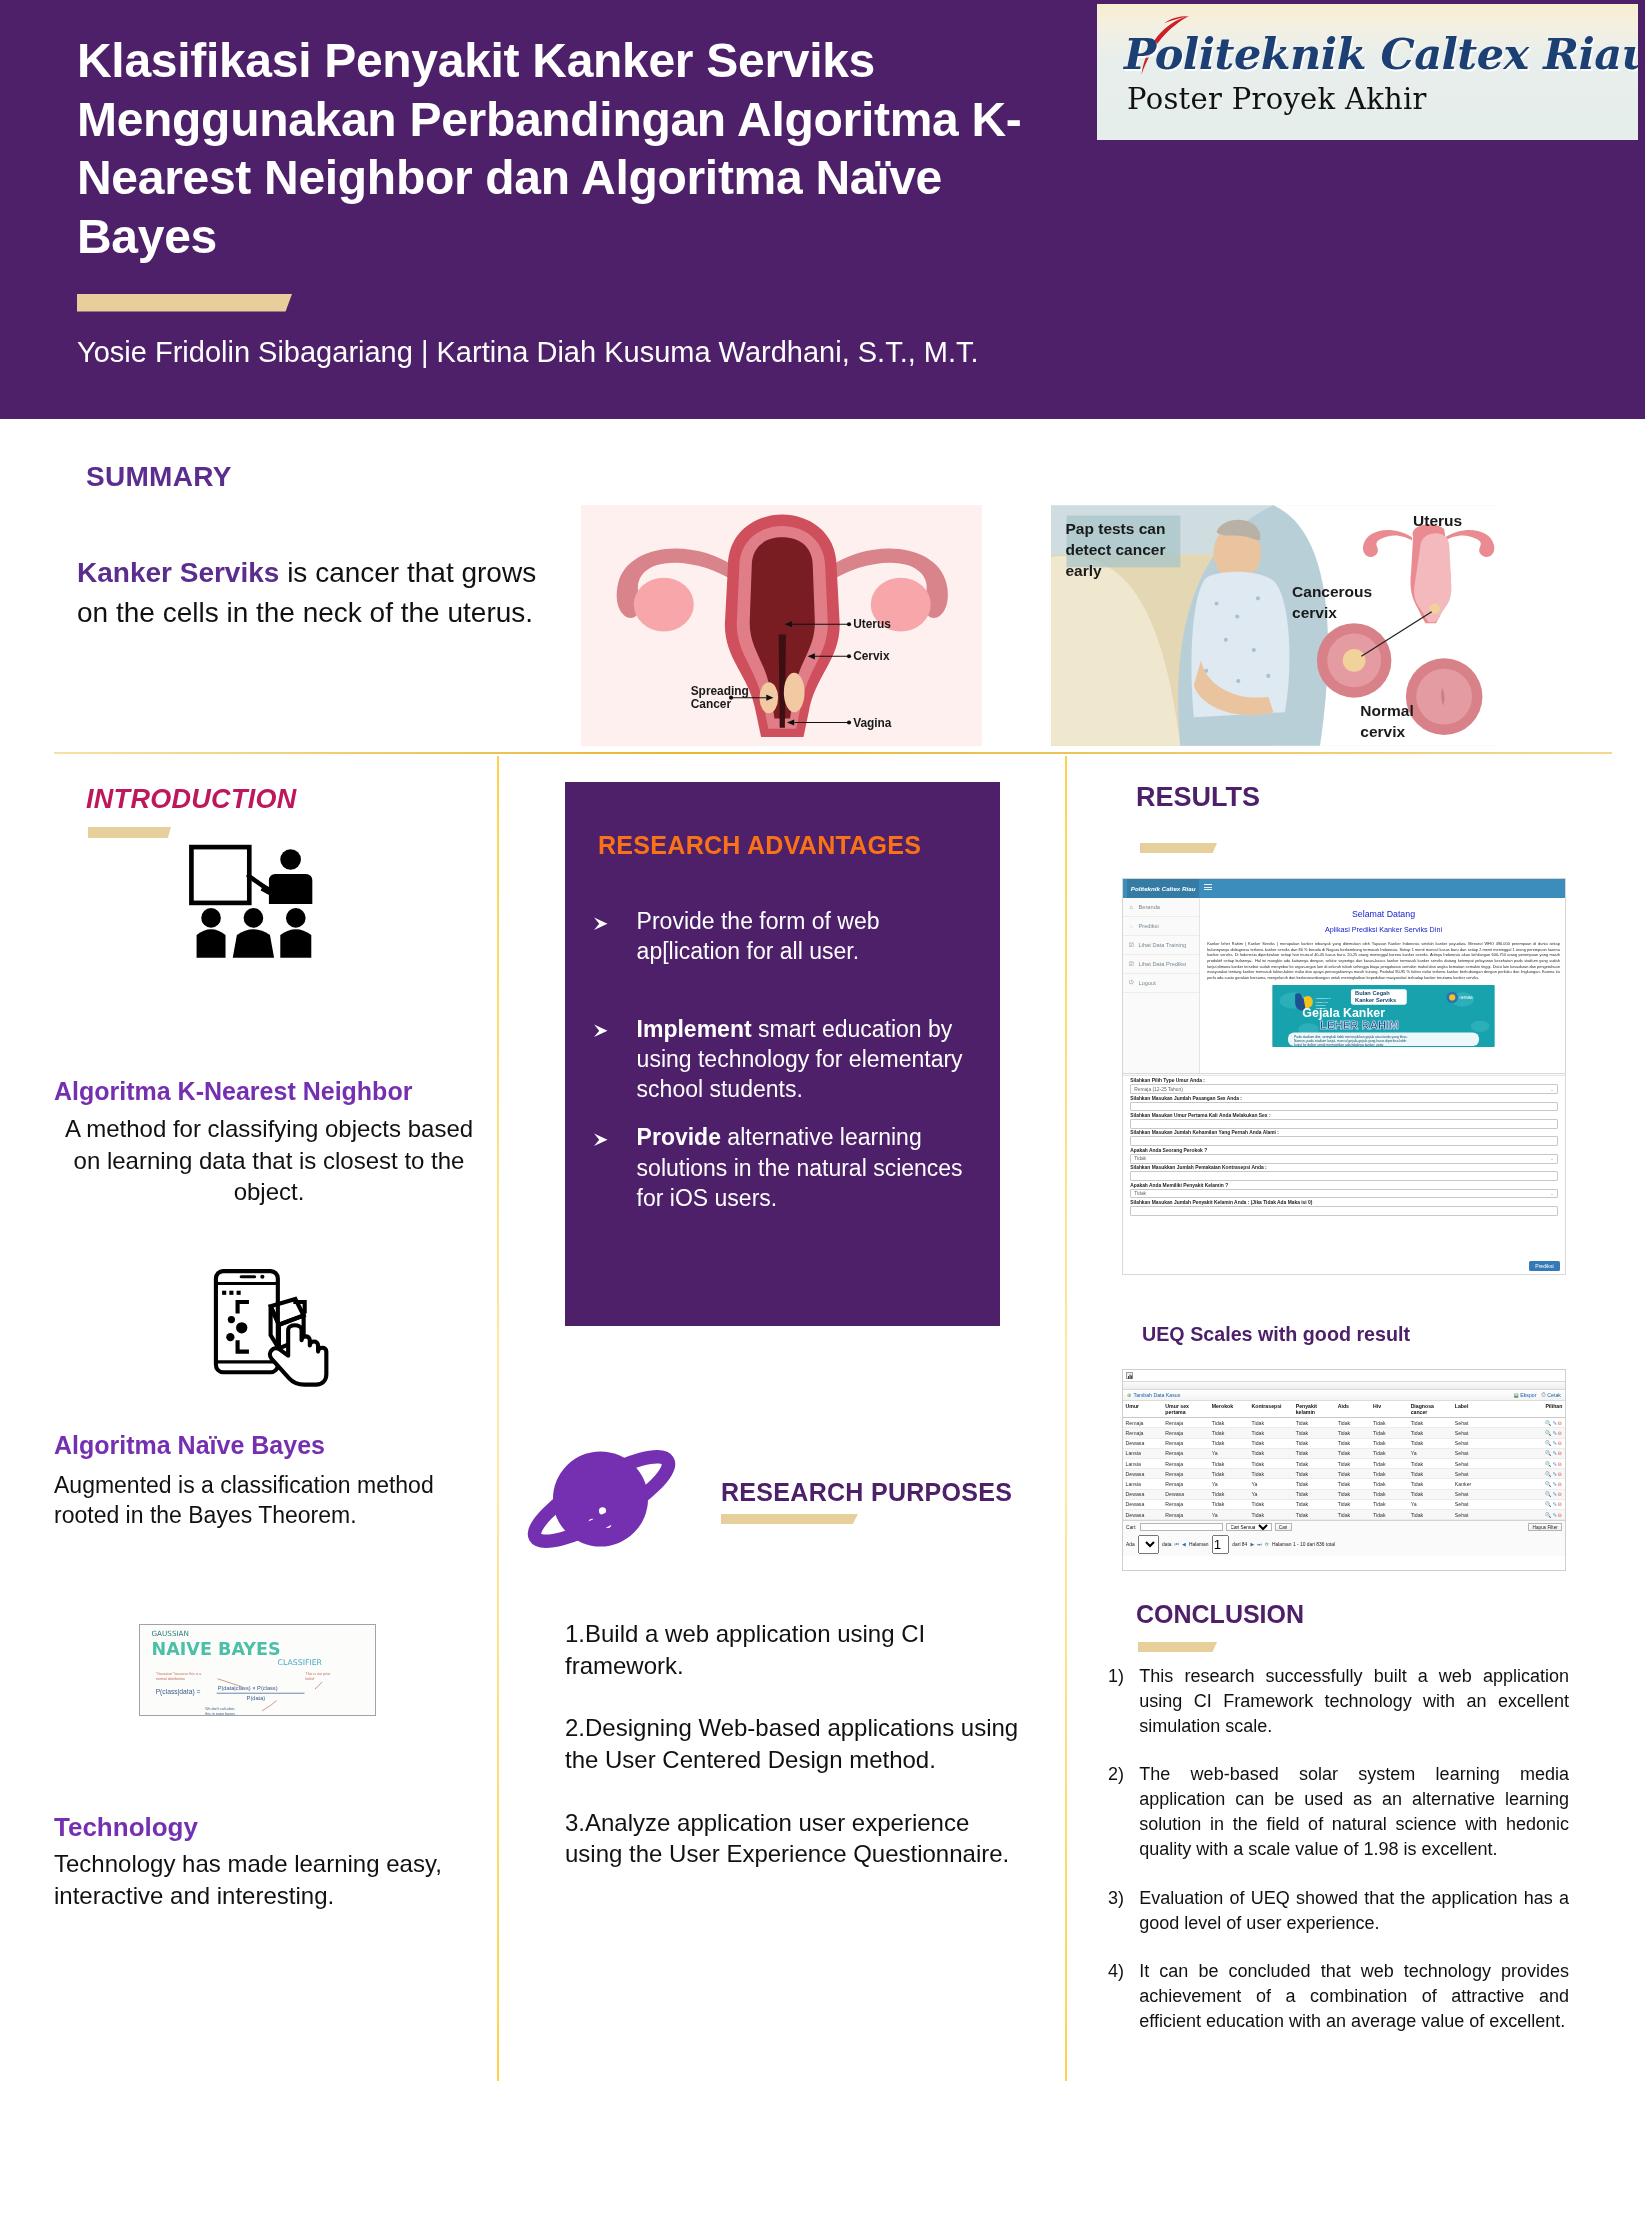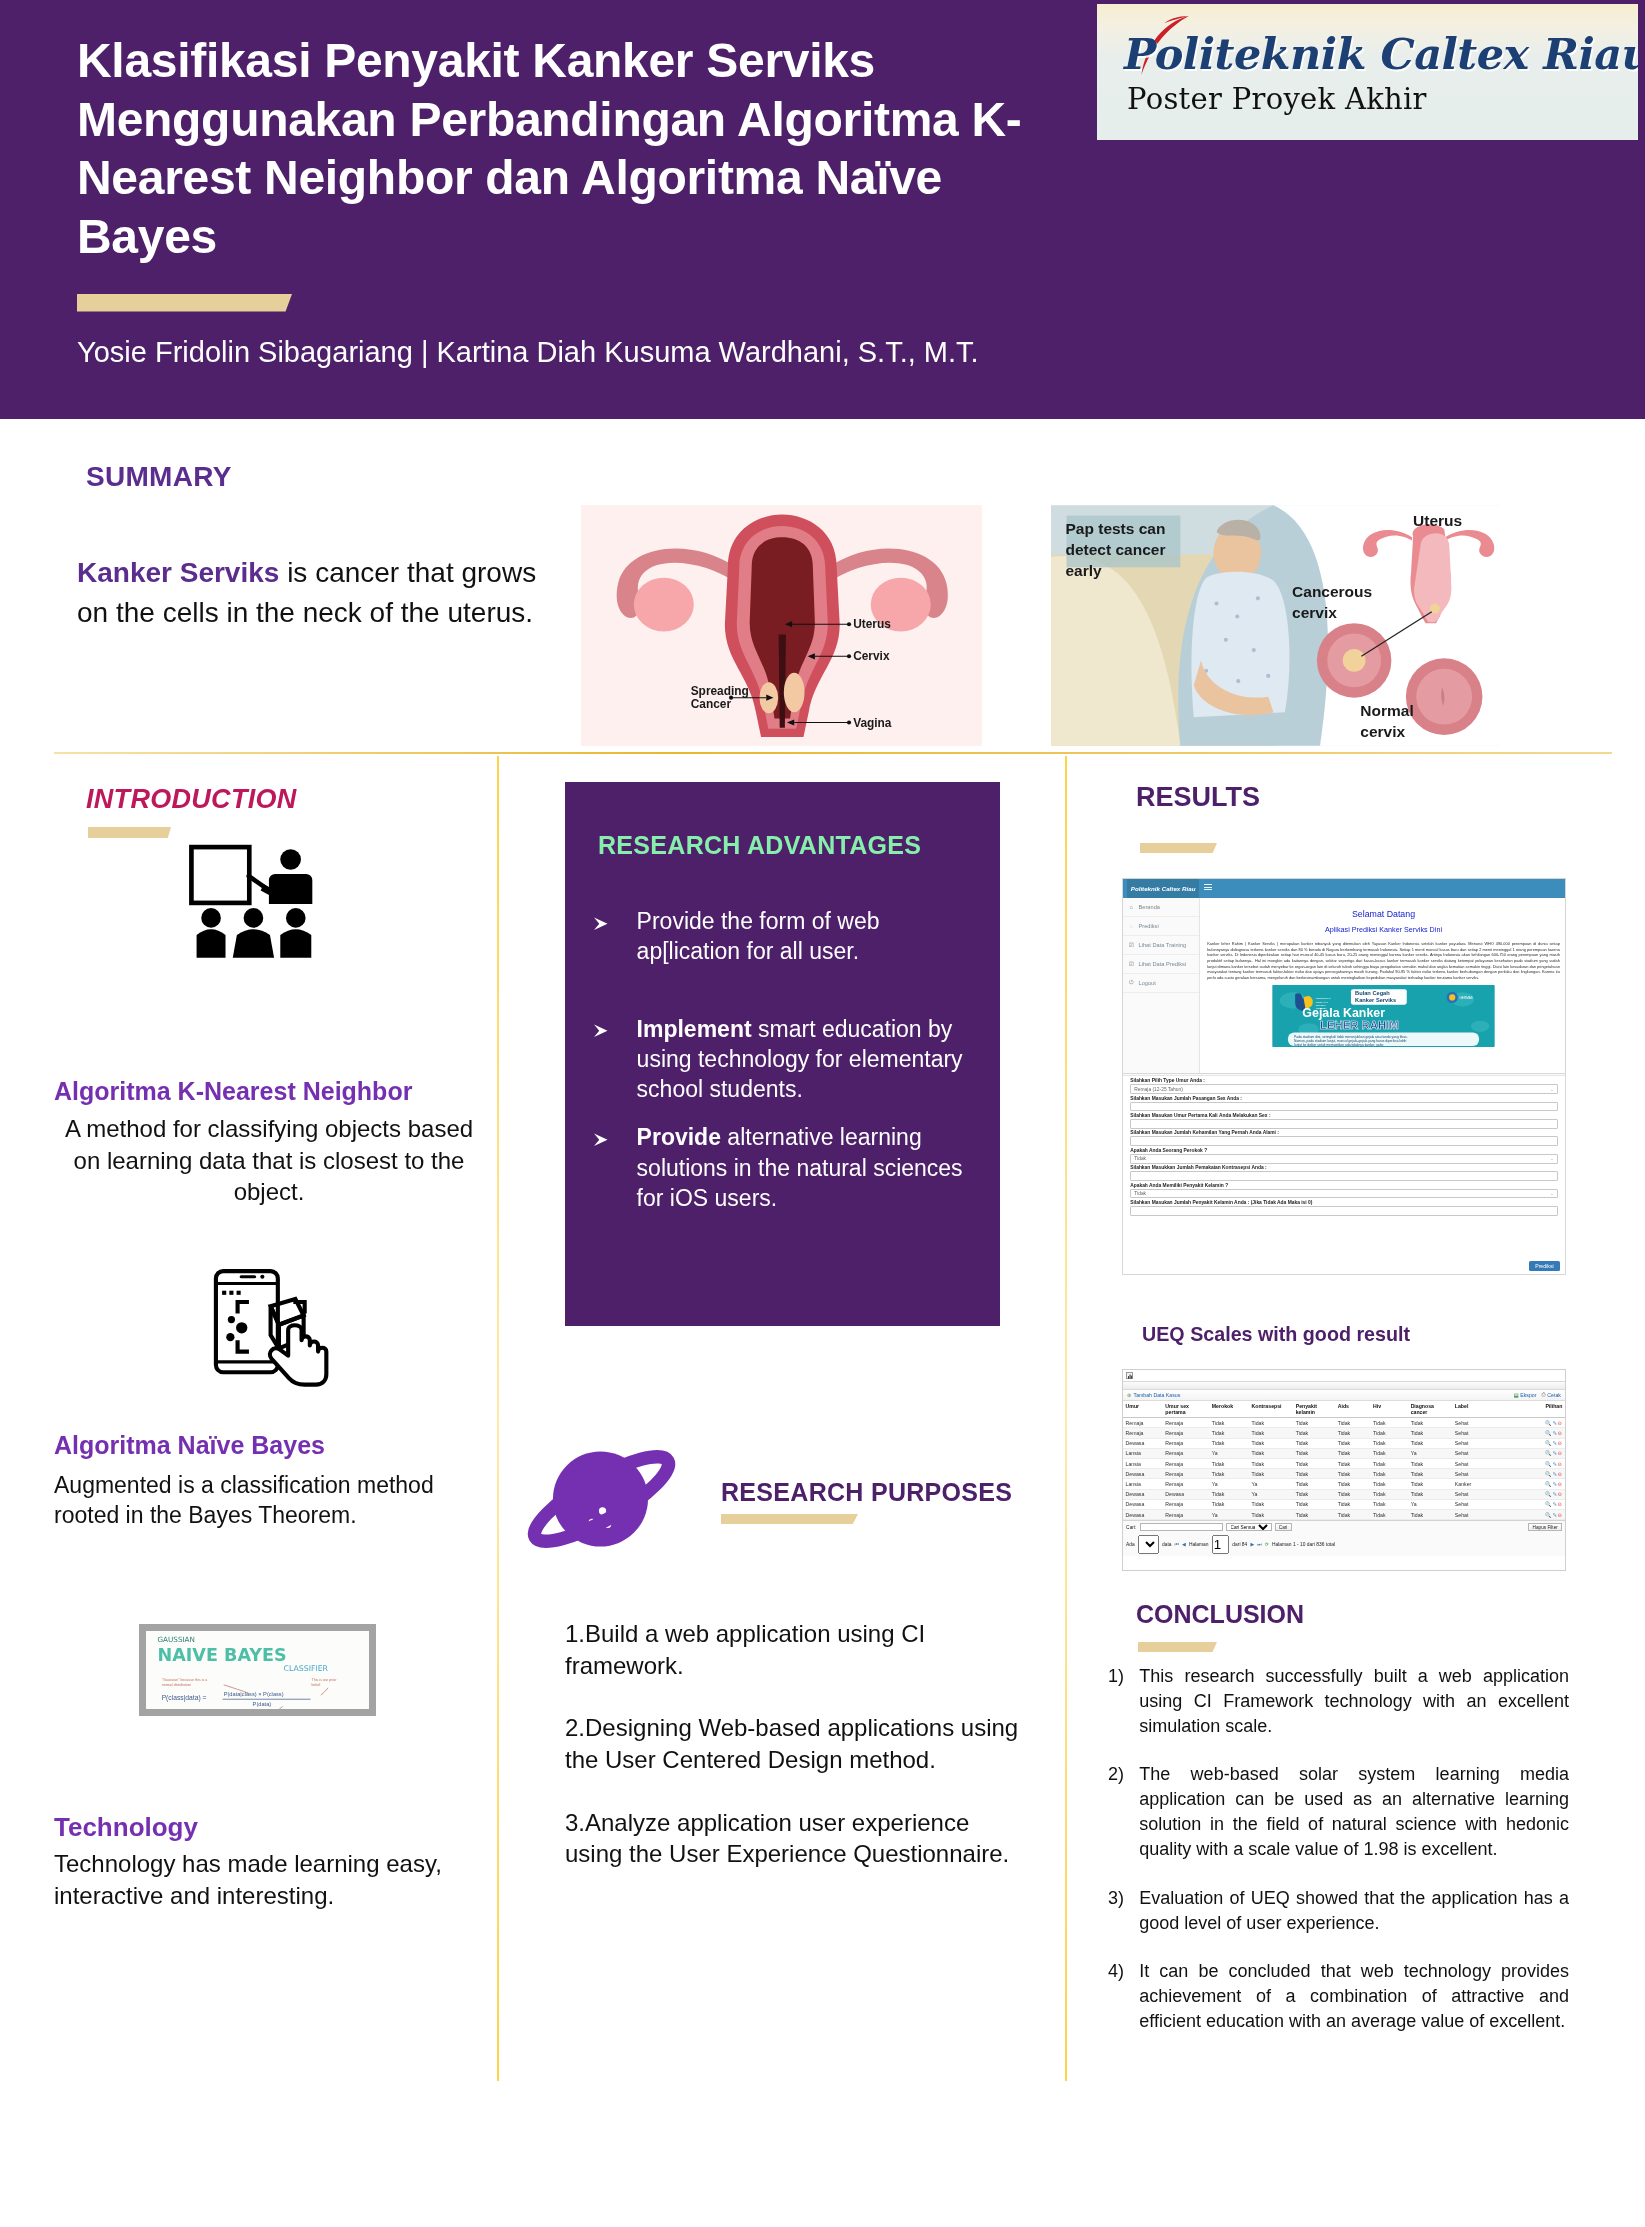--- a/index.html
+++ b/index.html
@@ -108,39 +108,39 @@
   .lbl-nb {
     position:absolute; left:54px; top:1431px; width:430px;
     color:#7430b0; font-size:25px; font-weight:bold;
   }
   .txt-nb {
     position:absolute; left:54px; top:1470px; width:393px;
     font-size:23px; line-height:1.32; color:#111;
   }
   .img-bayes {
     position:absolute; left:139px; top:1624px; width:237px; height:92px;
-    background:#fbfbfb; border:7px solid #a3a3a3; overflow:hidden;
+    background:#fbfbfb; border:1px solid #a3a3a3; overflow:hidden;
   }
   .lbl-tech {
     position:absolute; left:54px; top:1812px;
     color:#7430b0; font-size:26px; font-weight:bold;
   }
   .txt-tech {
     position:absolute; left:54px; top:1848px; width:414px;
     font-size:24px; line-height:1.34; color:#111;
   }
 
   
   .adv-panel {
     position:absolute; left:565px; top:782px; width:435px; height:544px;
     background:#4d2069;
   }
   .adv-h {
     position:absolute; left:33px; top:49px;
-    color:#86efac; font-size:25px; font-weight:bold; letter-spacing:0.3px;
+    color:#f97316; font-size:25px; font-weight:bold; letter-spacing:0.3px;
   }
   .adv-list { position:absolute; left:27px; top:124px; width:393px; }
   .adv-item {
     display:flex; gap:27px; margin-bottom:17.6px;
     color:#ffffff; font-size:23px; line-height:1.32;
   }
   .adv-item.gap { margin-top:47px; }
   .arrow { flex:0 0 auto; width:17.6px; padding-top:3.1px; }
   .adv-item b { font-weight:bold; }
 

